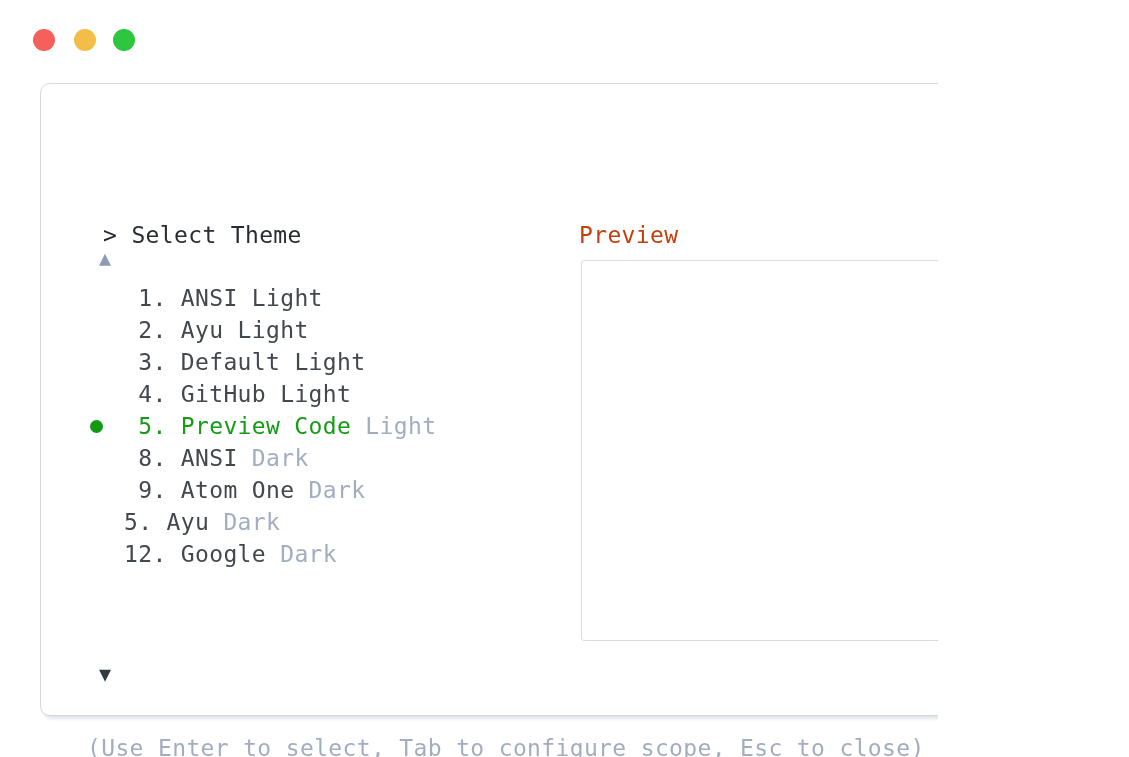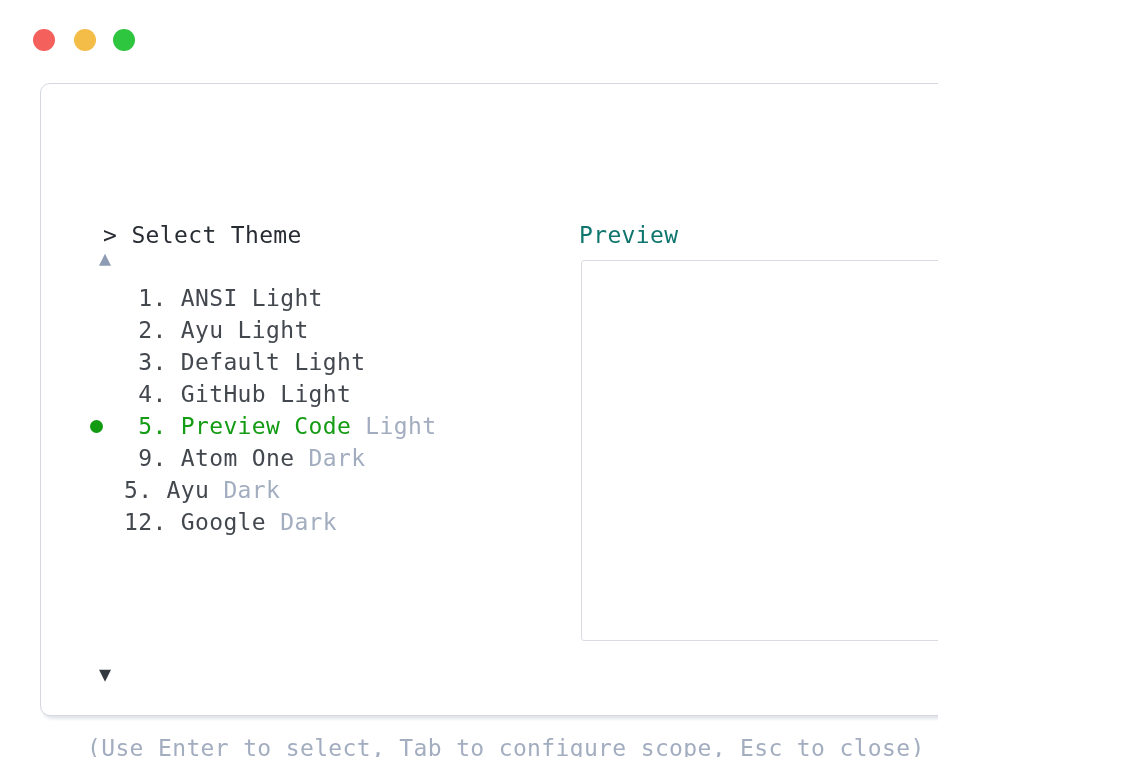--- a/index.html
+++ b/index.html
@@ -15,21 +15,21 @@
   .tl.yellow { left:74px;  background:#f4bd47; }
   .tl.green  { left:113px; background:#2ec53f; }
   
   .window {
     position:absolute; left:40px; top:83px; width:1050px; height:633px;
     background:#ffffff; border:1.5px solid #d4d8de; border-radius:10px;
     box-shadow:2px 3px 3px rgba(190,197,208,.45);
   }
   .mono { font-size:23px; line-height:32px; white-space:pre; }
   .heading   { position:absolute; left:62px;  top:135px; color:#282c33; }
-  .pv-title  { position:absolute; left:538px; top:135px; color:#0f766e; }
+  .pv-title  { position:absolute; left:538px; top:135px; color:#c2410c; }
   .scroll-up   { position:absolute; left:58px; top:162px; font-size:20px; line-height:24px; color:#8e9cb3; cursor:pointer; }
   .scroll-down { position:absolute; left:58px; top:578px; font-size:20px; line-height:24px; color:#34383f; cursor:pointer; }
   .theme-list { position:absolute; left:83px; top:198px; width:430px; }
   .theme-row  { position:relative; height:32px; white-space:pre; font-size:23px; line-height:32px; color:#43484f; }
   .theme-row .bullet {
     position:absolute; left:-34px; top:10px; width:13px; height:13px;
     border-radius:50%; background:#129a12;
   }
   .theme-row .green { color:#149c14; }
   .muted { color:#a3adc0; }
@@ -52,20 +52,21 @@
     <div class="mono heading">&gt; Select Theme</div>
 
     <div class="scroll-up">▲</div>
 
     <div class="theme-list" id="theme-list">
         <div class="theme-row"><span> 1. </span><span>ANSI</span><span> Light</span></div>
         <div class="theme-row"><span> 2. </span><span>Ayu</span><span> Light</span></div>
         <div class="theme-row"><span> 3. </span><span>Default</span><span> Light</span></div>
         <div class="theme-row"><span> 4. </span><span>GitHub</span><span> Light</span></div>
         <div class="theme-row"><span class="bullet"></span><span class="green"> 5. </span><span class="green">Preview Code</span><span class="muted"> Light</span></div>
+        <div class="theme-row"><span> 8. </span><span>ANSI</span><span class="muted"> Dark</span></div>
         <div class="theme-row"><span> 9. </span><span>Atom One</span><span class="muted"> Dark</span></div>
         <div class="theme-row"><span>5. </span><span>Ayu</span><span class="muted"> Dark</span></div>
         <div class="theme-row"><span>12. </span><span>Google</span><span class="muted"> Dark</span></div>
       </div>
 
     <div class="scroll-down">▼</div>
 
     <div class="mono footer">(Use Enter to select, Tab to configure scope, Esc to close)</div>
 
     <div class="mono pv-title">Preview</div>

